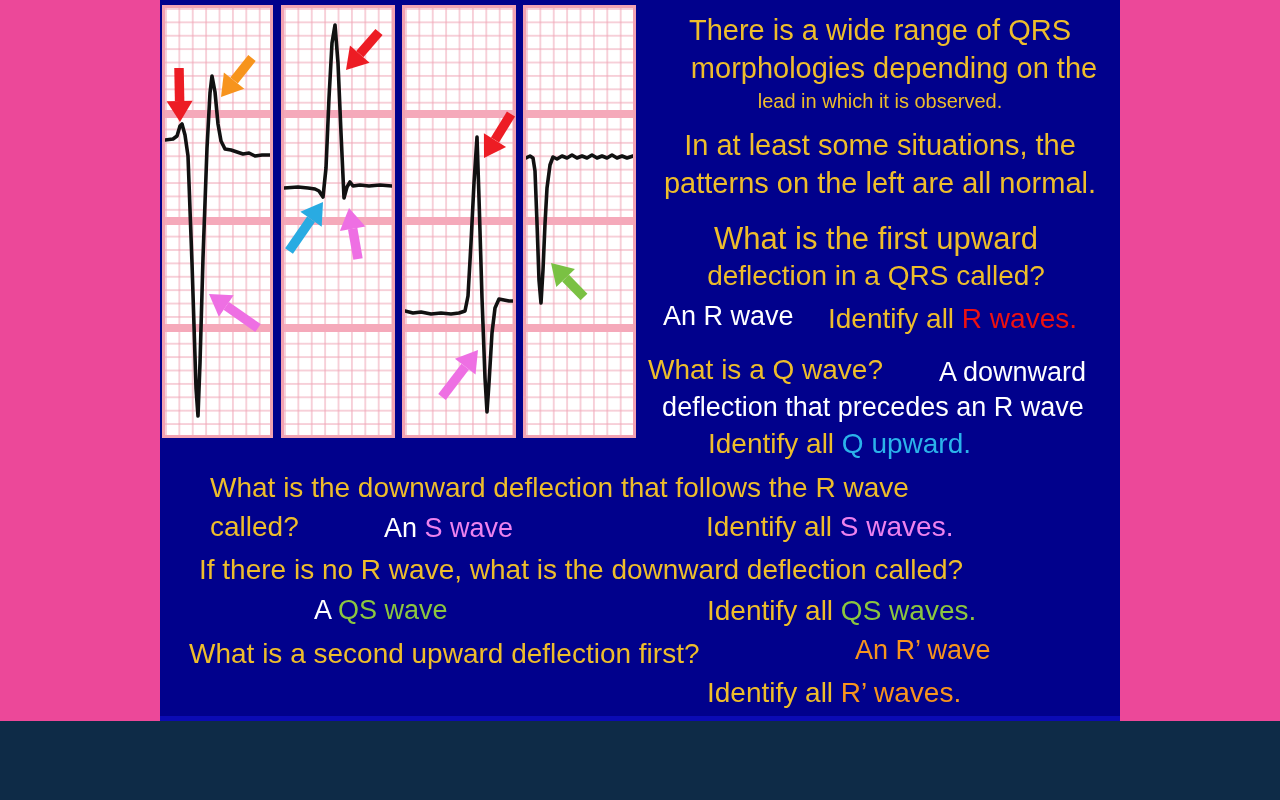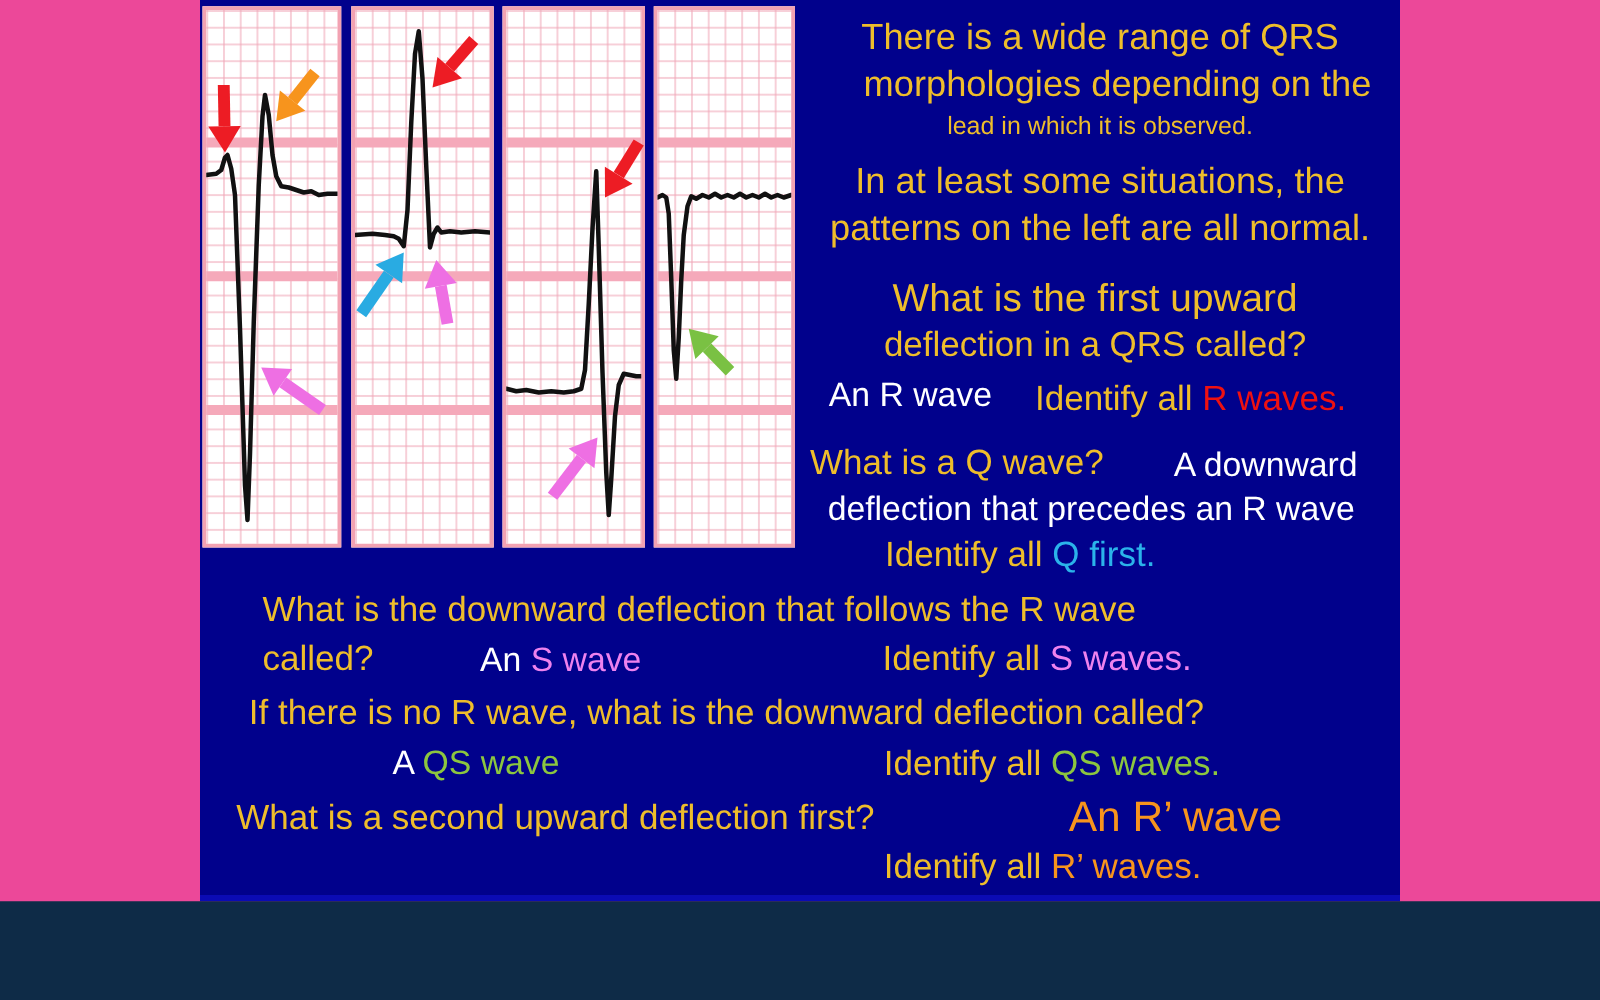--- a/index.html
+++ b/index.html
@@ -106,30 +106,30 @@
         <div class="line centered" style="left: 720px; top: 90px; font-size: 20px;"><span style="color: rgb(238, 189, 43);">lead in which it is observed.</span></div>
         <div class="line centered" style="left: 720px; top: 129px; font-size: 29px;"><span style="color: rgb(238, 189, 43);">In at least some situations, the</span></div>
         <div class="line centered" style="left: 720px; top: 167px; font-size: 29px;"><span style="color: rgb(238, 189, 43);">patterns on the left are all normal.</span></div>
         <div class="line centered" style="left: 716px; top: 222px; font-size: 31px;"><span style="color: rgb(238, 189, 43);">What is the first upward</span></div>
         <div class="line centered" style="left: 716px; top: 260px; font-size: 28px;"><span style="color: rgb(238, 189, 43);">deflection in a QRS called?</span></div>
         <div class="line" style="left: 503px; top: 301px; font-size: 27px;"><span style="color: rgb(255, 255, 255);">An R wave</span></div>
         <div class="line" style="left: 668px; top: 303px; font-size: 28px;"><span style="color: rgb(238, 189, 43);">Identify all </span><span style="color: rgb(238, 17, 17);">R waves.</span></div>
         <div class="line" style="left: 488px; top: 354px; font-size: 28px;"><span style="color: rgb(238, 189, 43);">What is a Q wave?</span></div>
         <div class="line" style="left: 779px; top: 357px; font-size: 27px;"><span style="color: rgb(255, 255, 255);">A downward</span></div>
         <div class="line centered" style="left: 713px; top: 392px; font-size: 27px;"><span style="color: rgb(255, 255, 255);">deflection that precedes an R wave</span></div>
-        <div class="line" style="left: 548px; top: 428px; font-size: 28px;"><span style="color: rgb(238, 189, 43);">Identify all </span><span style="color: rgb(43, 179, 234);">Q first.</span></div>
+        <div class="line" style="left: 548px; top: 428px; font-size: 28px;"><span style="color: rgb(238, 189, 43);">Identify all </span><span style="color: rgb(43, 179, 234);">Q upward.</span></div>
         <div class="line" style="left: 50px; top: 472px; font-size: 28px;"><span style="color: rgb(238, 189, 43);">What is the downward deflection that follows the R wave</span></div>
         <div class="line" style="left: 50px; top: 511px; font-size: 28px;"><span style="color: rgb(238, 189, 43);">called?</span></div>
         <div class="line" style="left: 224px; top: 513px; font-size: 27px;"><span style="color: rgb(255, 255, 255);">An </span><span style="color: rgb(238, 130, 238); margin-top: 40px;">S wave</span></div>
         <div class="line" style="left: 546px; top: 511px; font-size: 28px;"><span style="color: rgb(238, 189, 43);">Identify all </span><span style="color: rgb(238, 130, 238);">S waves.</span></div>
         <div class="line" style="left: 39px; top: 554px; font-size: 28px;"><span style="color: rgb(238, 189, 43);">If there is no R wave, what is the downward deflection called?</span></div>
         <div class="line" style="left: 154px; top: 595px; font-size: 27px;"><span style="color: rgb(255, 255, 255);">A </span><span style="color: rgb(140, 198, 63);">QS wave</span></div>
         <div class="line" style="left: 547px; top: 595px; font-size: 28px;"><span style="color: rgb(238, 189, 43);">Identify all </span><span style="color: rgb(140, 198, 63);">QS waves.</span></div>
         <div class="line" style="left: 29px; top: 638px; font-size: 28px;"><span style="color: rgb(238, 189, 43);">What is a second upward deflection first?</span></div>
-        <div class="line" style="left: 695px; top: 635px; font-size: 34px;"><span style="color: rgb(247, 148, 29);">An R’ wave</span></div>
+        <div class="line" style="left: 695px; top: 635px; font-size: 27px;"><span style="color: rgb(247, 148, 29);">An R’ wave</span></div>
         <div class="line" style="left: 547px; top: 677px; font-size: 28px;"><span style="color: rgb(238, 189, 43);">Identify all </span><span style="color: rgb(247, 148, 29);">R’ waves.</span></div>
       </div>
   </div>
 
   <div class="bottom-bar">
     
 
     
 
     

